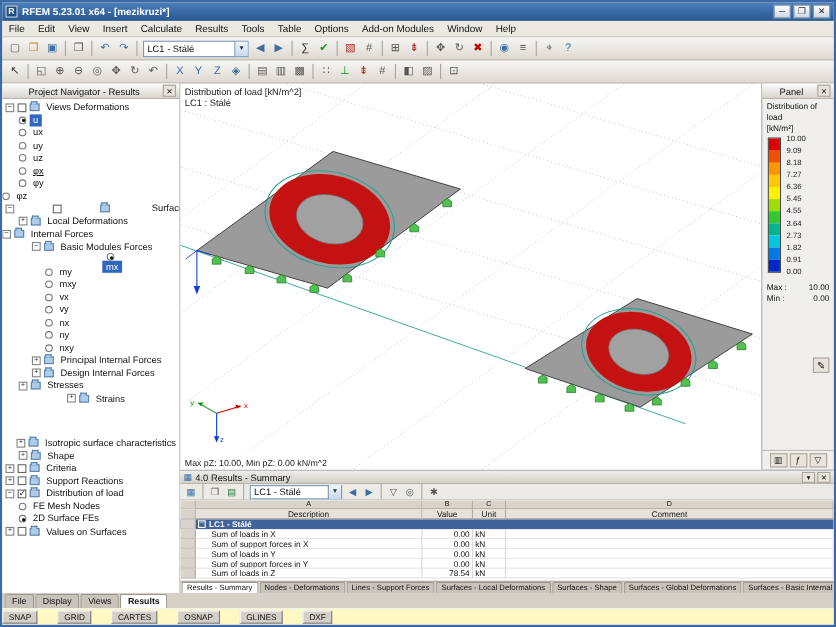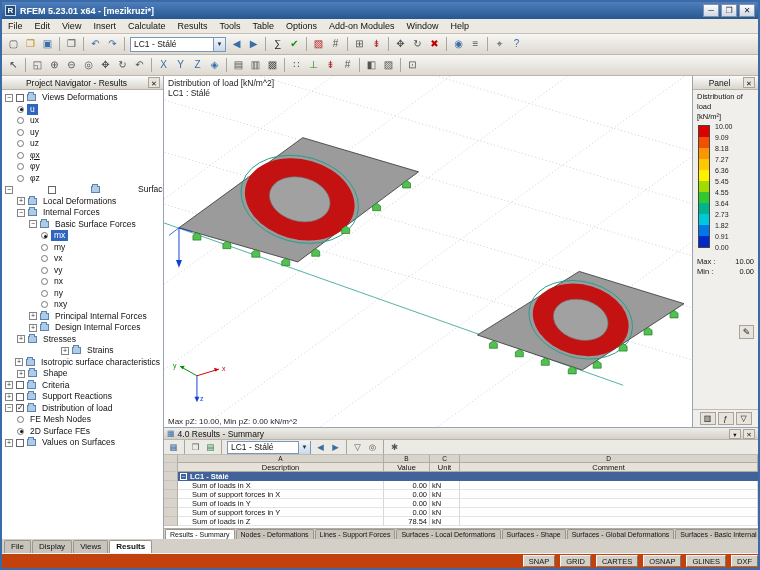--- a/index.html
+++ b/index.html
@@ -122,22 +122,22 @@
   .res-tab { padding:0 4px; height:10px; line-height:10px; background:#c8c4bc;
     border:1px solid #9a968e; border-bottom:none; border-radius:2px 2px 0 0; margin-right:1px; white-space:nowrap; }
   .res-tab.active { background:#fff; }
   
   .bottom-row { height:14px; flex:0 0 14px; background:#d4d0c8; display:flex; align-items:flex-end;
     padding-left:2px; }
   .nav-tabs { display:flex; }
   .nav-tab { padding:0 6px; height:13px; line-height:12px; font-size:8px; background:#c8c4bc;
     border:1px solid #9a968e; border-bottom:none; border-radius:2px 2px 0 0; margin-right:1px; }
   .nav-tab.active { background:#fff; font-weight:bold; }
-  .statusbar { height:15px; flex:0 0 15px; background:#c2410c; border-top:1px solid #f6f4f0;
-    display:flex; align-items:center; justify-content:flex-end; gap:5px; }
+  .statusbar { height:15px; flex:0 0 15px; background:#fef9c3; border-top:1px solid #f6f4f0;
+    display:flex; align-items:center; justify-content:flex-start; gap:18px; }
   .status-btn { font-size:7.5px; padding:0 5px; height:12px; line-height:11px; background:#d4d0c8;
     border:1px solid; border-color:#f8f8f8 #7a7a7a #7a7a7a #f8f8f8; }
 </style>
 </head>
 <body>
 
 <div class="window">
 
   <div class="titlebar">
     <div class="app-icon"><span>R</span></div>
@@ -347,55 +347,59 @@
             <span class="tree-label">uz</span>
           </div>
           <div class="tree-row" style="padding-left: 15px; text-decoration: underline;">
             <span class="tree-radio"></span>
             <span class="tree-label">φx</span>
           </div>
           <div class="tree-row" style="padding-left: 15px;">
             <span class="tree-radio"></span>
             <span class="tree-label">φy</span>
           </div>
-          <div class="tree-row" style="padding-left: 15px;">
+          <div class="tree-row" style="padding-left: 0;">
             <span class="tree-radio"></span>
             <span class="tree-label">φz</span>
           </div>
           <div class="tree-row" style="padding-left: 3px; gap: 32px;">
             <span class="expander">−</span>
             <span class="tree-cb"></span>
             <span class="tree-folder"></span>
             <span class="tree-label">Surfaces</span>
           </div>
           <div class="tree-row" style="padding-left: 15px;">
             <span class="expander">+</span>
             <span class="tree-folder"></span>
             <span class="tree-label">Local Deformations</span>
           </div>
-          <div class="tree-row" style="padding-left: 15px; align-items: center;">
+          <div class="tree-row" style=" align-items: center;">
             <span class="expander">−</span>
             <span class="tree-folder"></span>
             <span class="tree-label">Internal Forces</span>
           </div>
           <div class="tree-row" style="padding-left: 27px;">
             <span class="expander">−</span>
             <span class="tree-folder"></span>
-            <span class="tree-label">Basic Surface Forces</span>
-          </div>
-          <div class="tree-row" style="padding-left: 39px;">
+            <span class="tree-label">Basic Modules Forces</span>
+          </div>
+          <div class="tree-row" style="padding-left: 39px; flex-direction: column;">
             <span class="tree-radio sel"></span>
             <span class="tree-label hl">mx</span>
           </div>
           <div class="tree-row" style="padding-left: 39px;">
             <span class="tree-radio"></span>
             <span class="tree-label">my</span>
           </div>
           <div class="tree-row" style="padding-left: 39px;">
             <span class="tree-radio"></span>
+            <span class="tree-label">mxy</span>
+          </div>
+          <div class="tree-row" style="padding-left: 39px;">
+            <span class="tree-radio"></span>
             <span class="tree-label">vx</span>
           </div>
           <div class="tree-row" style="padding-left: 39px;">
             <span class="tree-radio"></span>
             <span class="tree-label">vy</span>
           </div>
           <div class="tree-row" style="padding-left: 39px;">
             <span class="tree-radio"></span>
             <span class="tree-label">nx</span>
           </div>
@@ -420,21 +424,21 @@
           <div class="tree-row" style="padding-left: 15px;">
             <span class="expander">+</span>
             <span class="tree-folder"></span>
             <span class="tree-label">Stresses</span>
           </div>
           <div class="tree-row" style="padding-left: 15px; margin-left: 44px;">
             <span class="expander">+</span>
             <span class="tree-folder"></span>
             <span class="tree-label">Strains</span>
           </div>
-          <div class="tree-row" style="padding-left: 13px;">
+          <div class="tree-row" style="padding-left: 13px; margin-top: 29px;">
             <span class="expander">+</span>
             <span class="tree-folder"></span>
             <span class="tree-label">Isotropic surface characteristics</span>
           </div>
           <div class="tree-row" style="padding-left: 15px;">
             <span class="expander">+</span>
             <span class="tree-folder"></span>
             <span class="tree-label">Shape</span>
           </div>
           <div class="tree-row" style="padding-left: 3px;">

